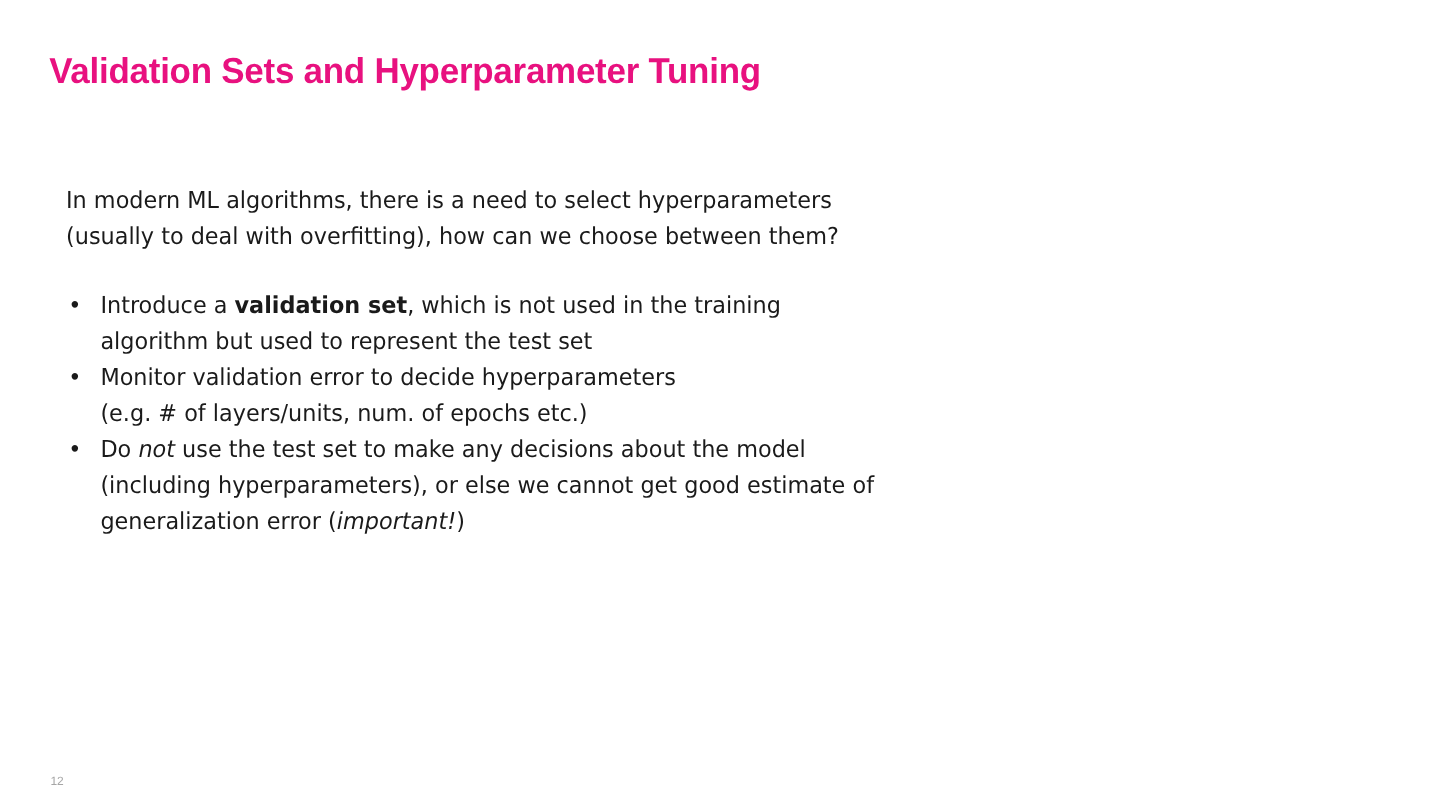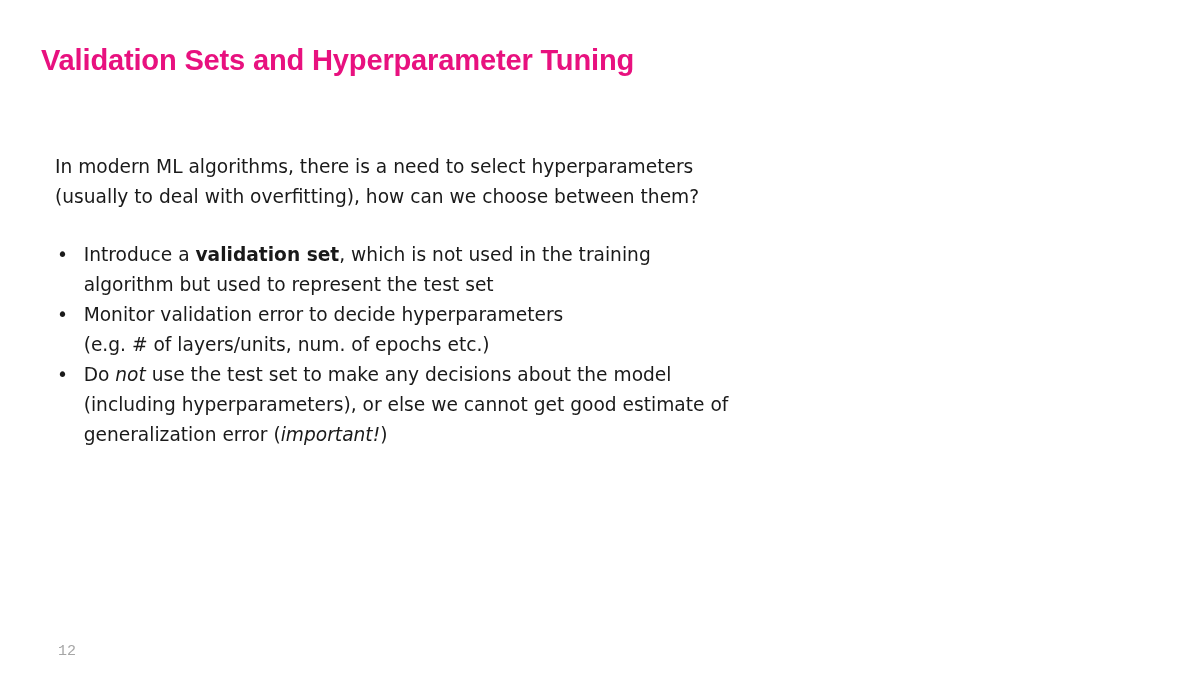--- a/index.html
+++ b/index.html
@@ -77,24 +77,24 @@
     line-height: 30px;
     color: #1a1a1a;
   }
   .bullet-line { display: block; white-space: nowrap; }
   .bullet-line b { font-weight: bold; }
   .bullet-line i { font-style: italic; }
 
   
   .page-number {
     position: absolute;
-    left: 58px;
+    left: 42px;
     top: 645px;
-    font-family: Liberation Mono, monospace;
-    font-size: 15px;
+    font-family: Liberation Sans, sans-serif;
+    font-size: 10px;
     line-height: 14px;
     color: #a6a6a6;
   }
 </style>
 </head>
 <body>
 
 <div class="slide">
 
   <div class="slide-title">Validation Sets and Hyperparameter Tuning</div>

